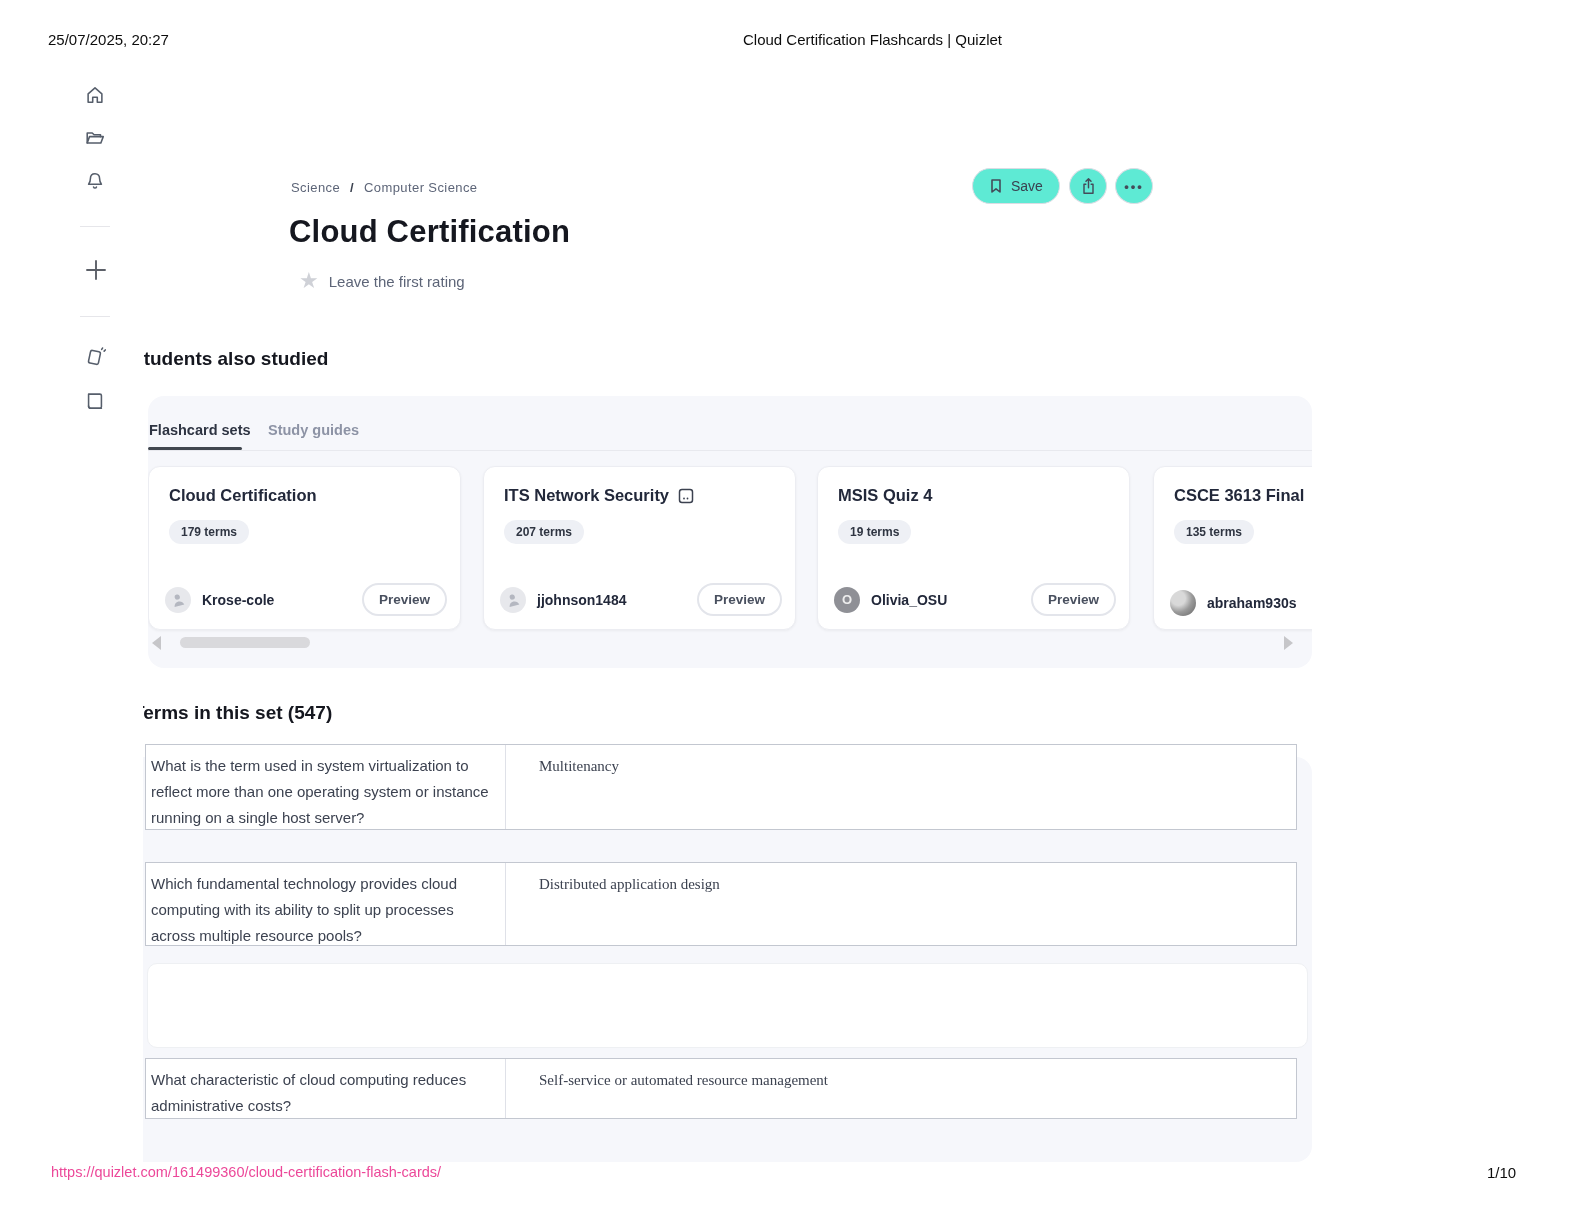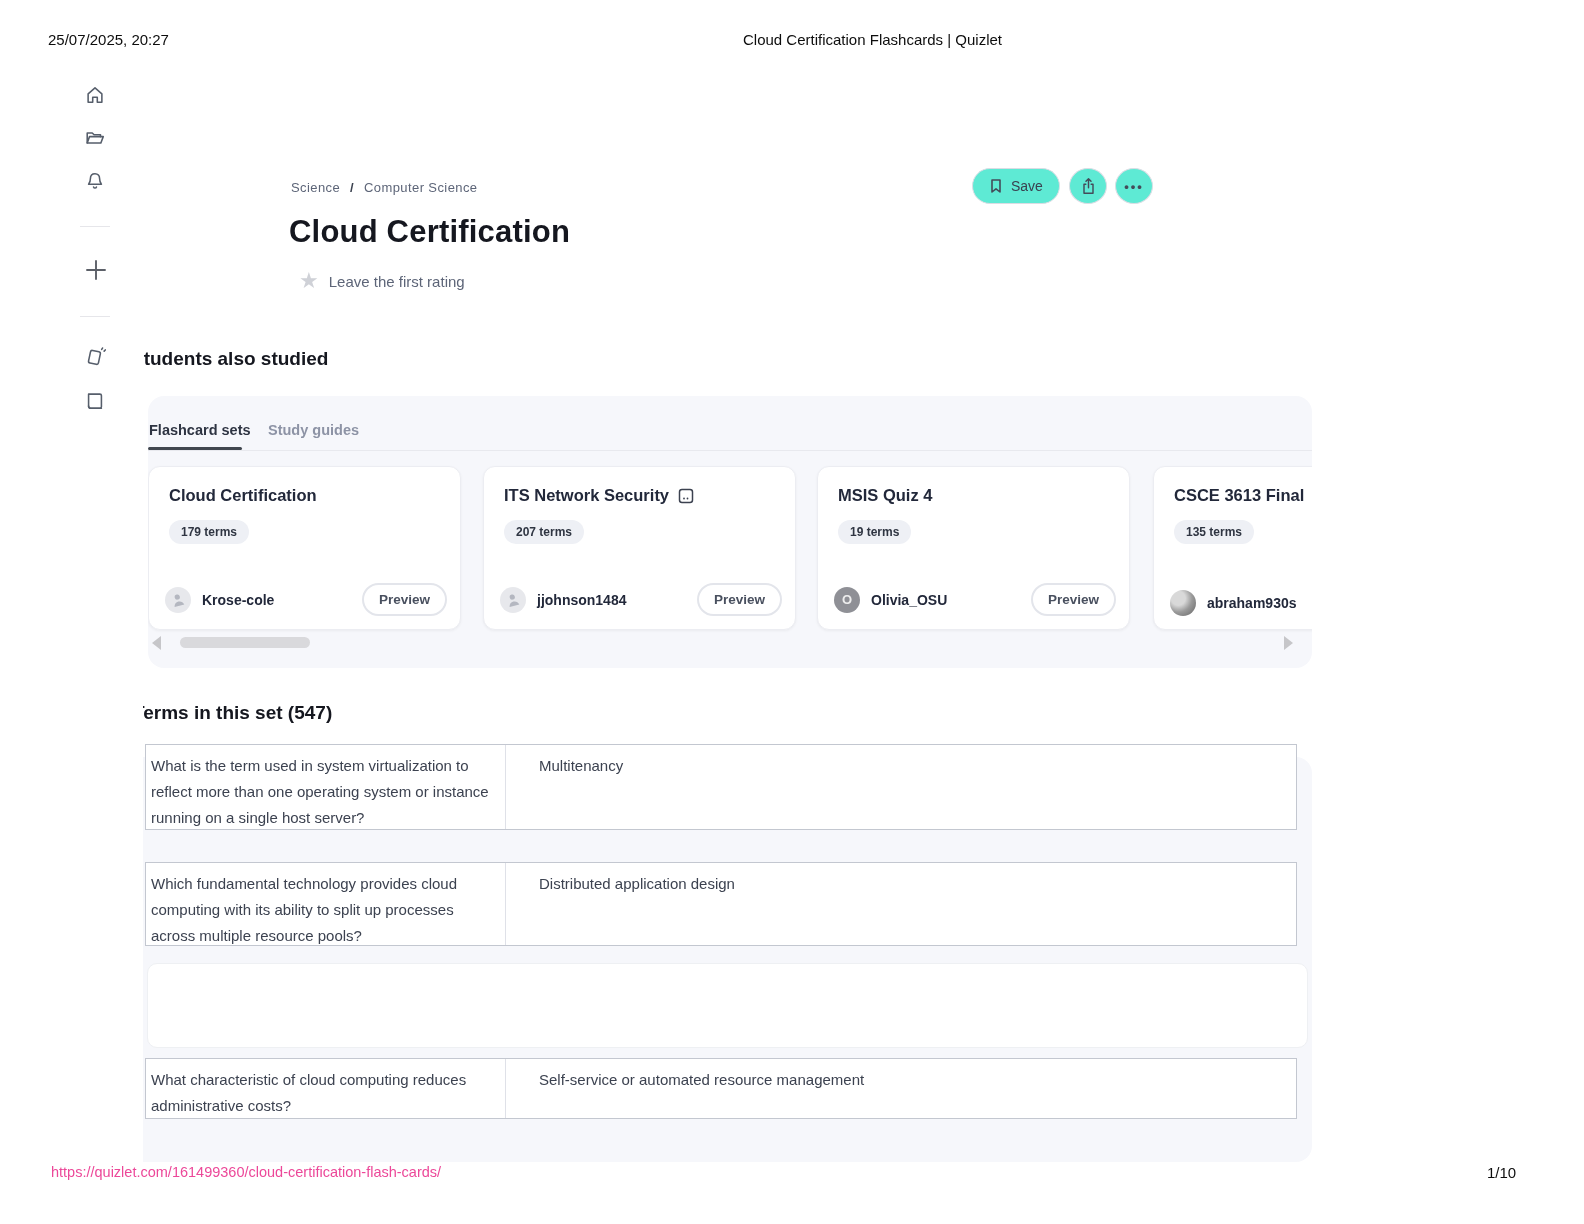--- a/index.html
+++ b/index.html
@@ -71,21 +71,21 @@
   .hscroll-left{position:absolute;left:4px;top:240px;width:0;height:0;cursor:pointer;
                 border-top:7px solid transparent;border-bottom:7px solid transparent;border-right:9px solid #c6c6c9;}
   .hscroll-right{position:absolute;left:1136px;top:240px;width:0;height:0;cursor:pointer;
                  border-top:7px solid transparent;border-bottom:7px solid transparent;border-left:9px solid #c6c6c9;}
 
   
   .terms-panel{position:absolute;left:-20px;top:757px;width:1189px;height:405px;background:#f6f7fb;border-radius:16px;}
   .term-row{position:absolute;left:2px;width:1152px;background:#fff;border:1px solid #c3c7d0;box-sizing:border-box;display:flex;}
   .term-q{width:360px;box-sizing:border-box;border-right:1px solid #dfe1e8;padding:8px 10px 8px 5px;
           font-size:15px;line-height:26px;color:#3c4250;}
-  .term-a{flex:1;padding:8px 0 0 33px;font-size:15px;line-height:26px;color:#3c4250;}
+  .term-a{flex:1;padding:8px 0 0 33px;font-size:15px;line-height:26px;color:#3c4250;font-family:Liberation Serif, serif;}
   .ad-box{position:absolute;left:4px;top:963px;width:1161px;height:85px;background:#fff;border:1px solid #eef0f3;border-radius:10px;box-sizing:border-box;}
 </style>
 </head>
 <body>
 
 <div class="page">
 
   <div class="print-date">25/07/2025, 20:27</div>
   <div class="print-doc-title">Cloud Certification Flashcards | Quizlet</div>
   <div class="print-url">https://quizlet.com/161499360/cloud-certification-flash-cards/</div>

